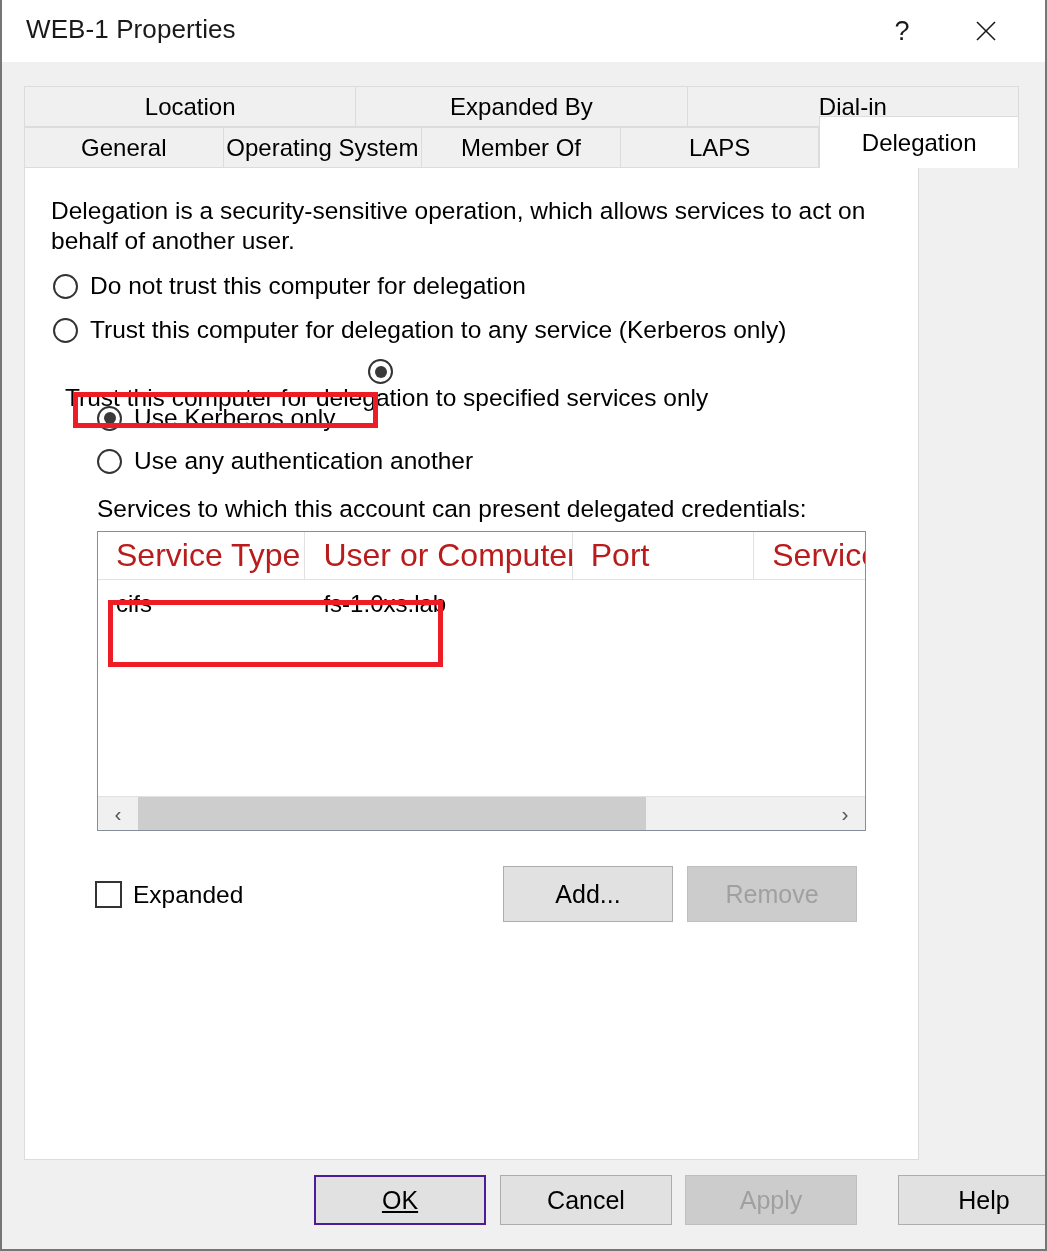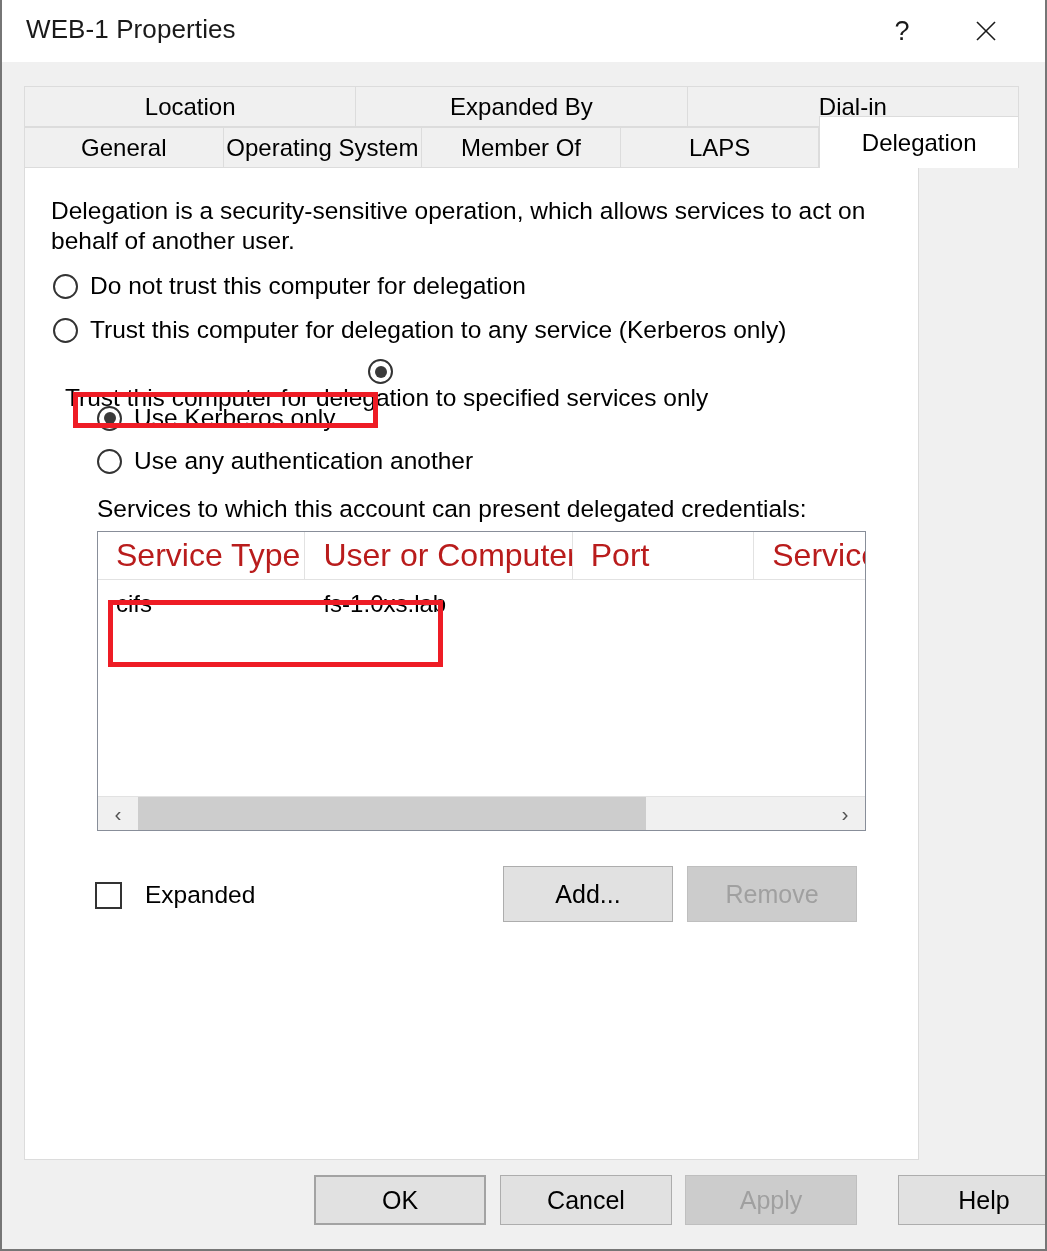--- a/index.html
+++ b/index.html
@@ -272,23 +272,21 @@
     background: #cdcdcd;
     cursor: default;
   }
 
   
   #expanded-row {
     position: absolute;
     left: 70px;
     top: 713px;
     display: flex;
-    align-items: center;
-    cursor: default;
-    gap: 12px;
+    cursor: default;
   }
   #expanded-box {
     width: 27px;
     height: 27px;
     border: 2.2px solid #333333;
     background: #ffffff;
     box-sizing: border-box;
     flex: none;
   }
   #expanded-label {
@@ -310,21 +308,22 @@
     justify-content: center;
     cursor: default;
     white-space: nowrap;
   }
   .btn.disabled {
     background: #cccccc;
     border-color: #bfbfbf;
     color: #a0a0a0;
   }
   .btn.focused {
-    border: 2px solid #a3a3a3;
+    border: 2px solid #4c1d95;
+    text-decoration: underline;
   }
   #btn-add    { position: absolute; left: 478px; top: 698px; width: 170px; height: 56px; }
   #btn-remove { position: absolute; left: 662px; top: 698px; width: 170px; height: 56px; }
 
   
   #footer {
     position: absolute;
     left: 2px;
     right: 2px;
     top: 1161px;

